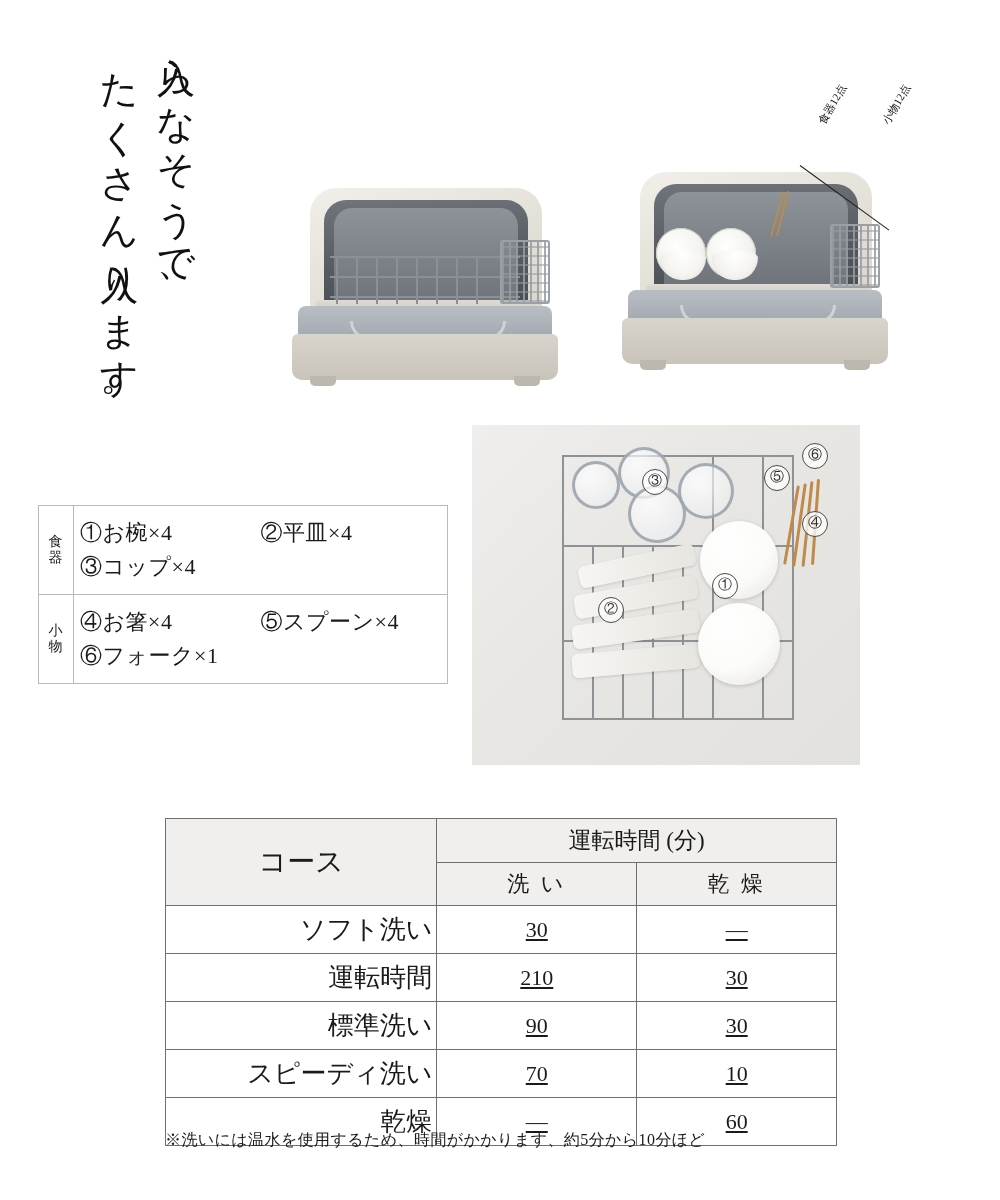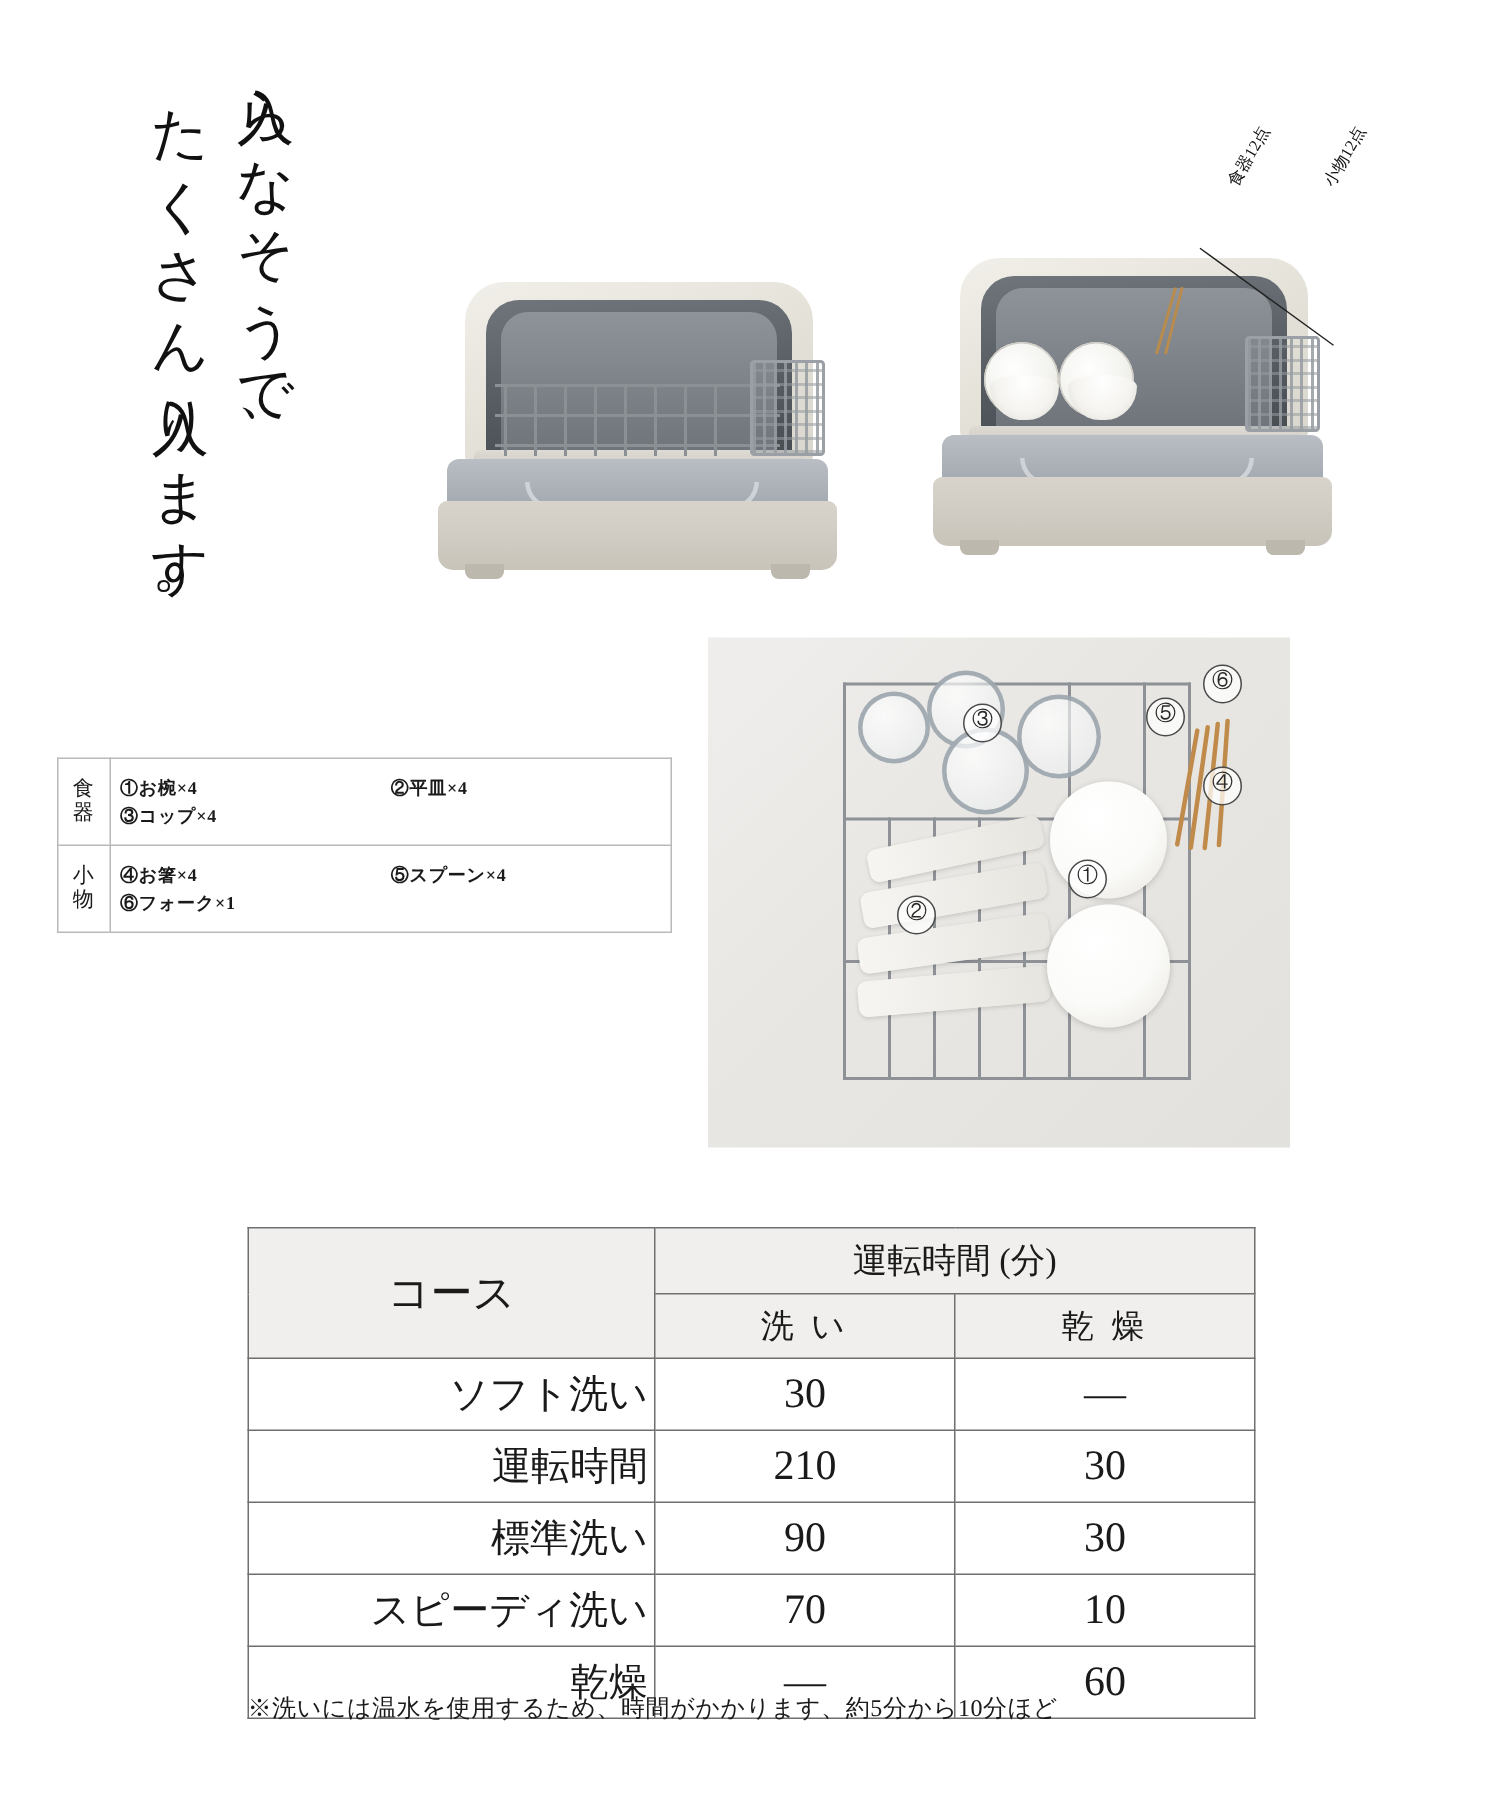--- a/index.html
+++ b/index.html
@@ -231,23 +231,22 @@
   }
   .cat-v { display: block; line-height: 1.15; }
   .items-row {
     display: flex;
     flex-wrap: wrap;
   }
   .item {
     width: 50%;
     box-sizing: border-box;
     white-space: nowrap;
-    font-size: 12px;
+    font-size: 22px;
     letter-spacing: .5px;
-    font-weight: bold;
   }
 
   
   #rack-photo {
     position: absolute;
     top: 425px;
     left: 472px;
     width: 388px;
     height: 340px;
     background: linear-gradient(135deg, #efeeec 0%, #e8e7e4 40%, #e2e1dd 100%);
@@ -319,21 +318,21 @@
   #course-table th.course-head {
     font-size: 28px;
     width: 274px;
     margin-top: 14px;
   }
   #course-table th.sub {
     font-size: 22px;
     letter-spacing: 3px;
   }
   #course-table td.label { font-size: 26px; text-align: right; }
-  #course-table td.num { font-size: 28px; width: 199px; }
+  #course-table td.num { font-size: 22px; width: 199px; text-decoration: underline; }
 
   #note {
     position: absolute;
     top: 1128px;
     left: 165px;
     width: 690px;
     font-size: 16px;
     line-height: 1.55;
     color: #1a1a1a;
     letter-spacing: .4px;

